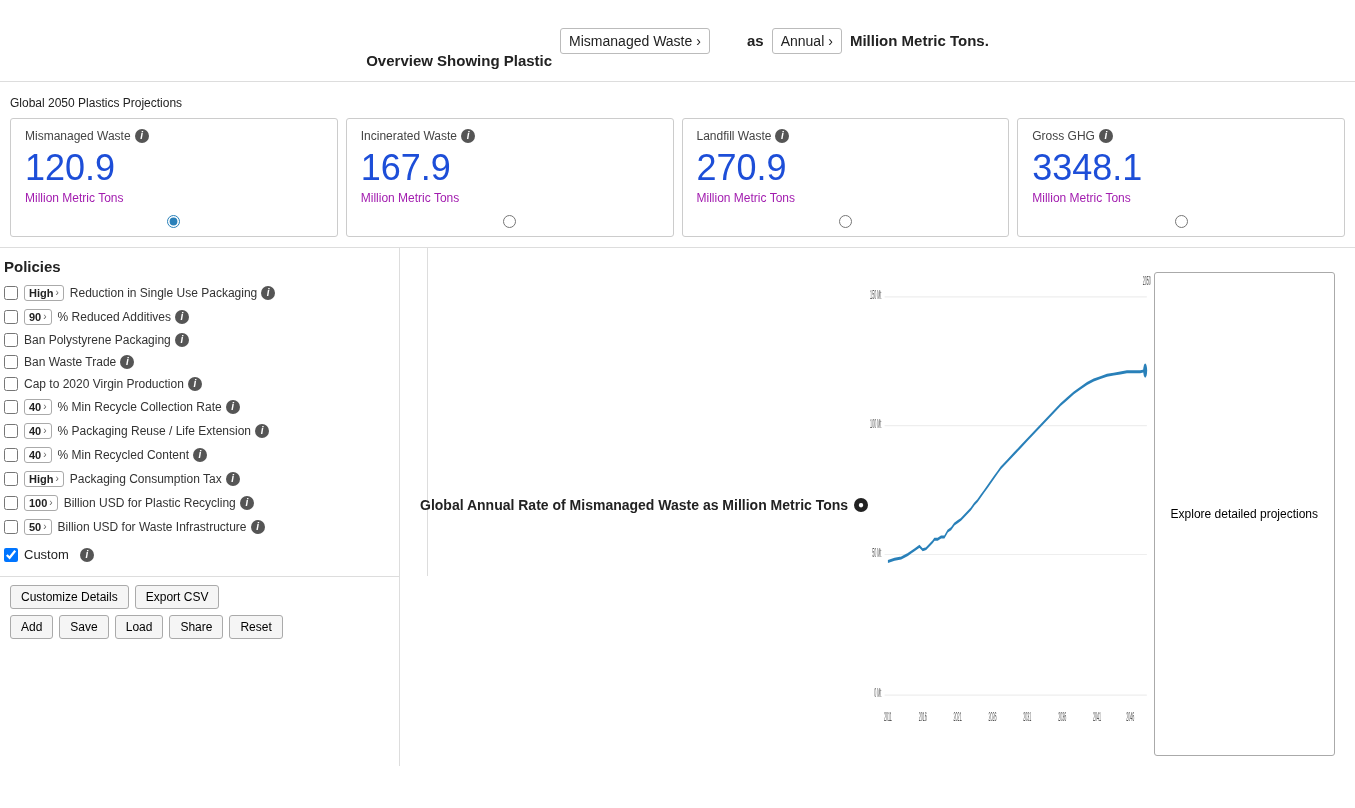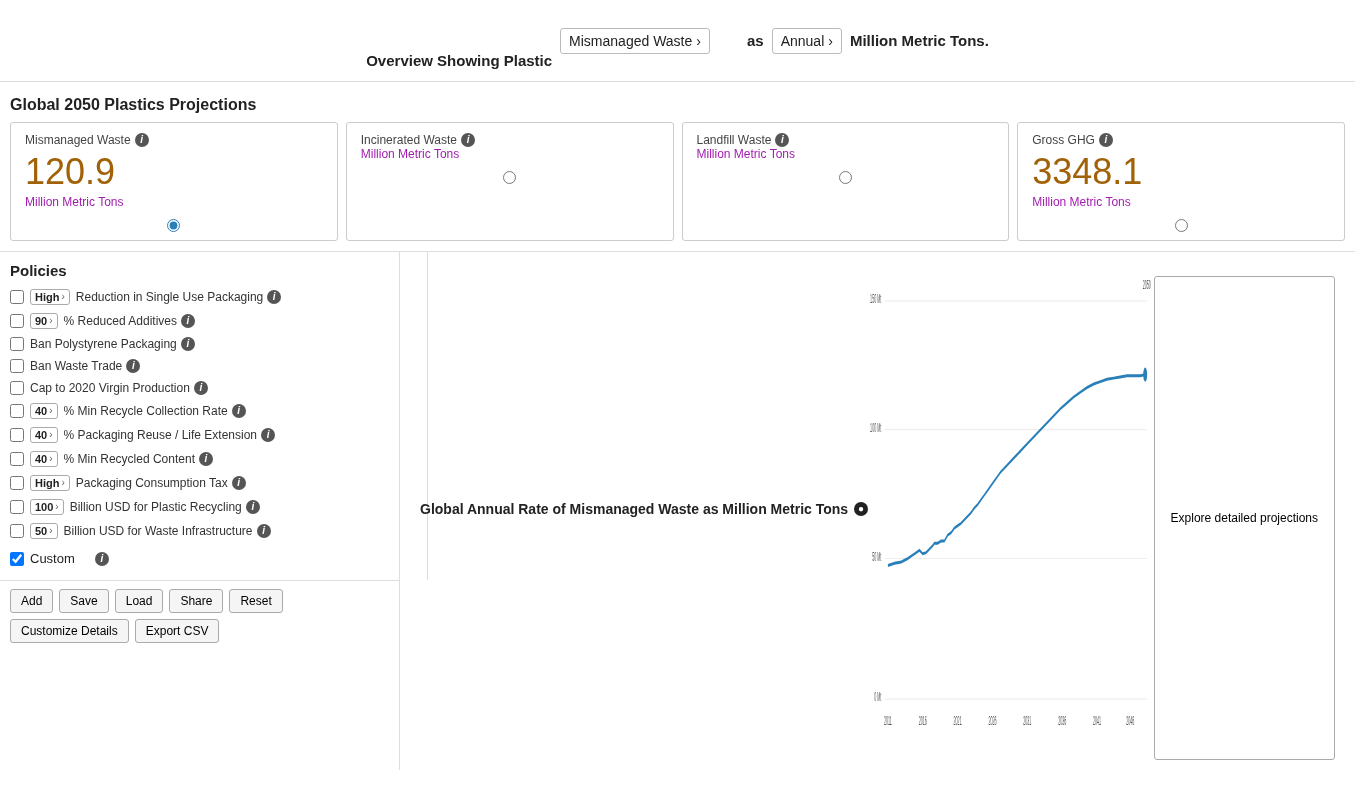--- a/index.html
+++ b/index.html
@@ -23,40 +23,40 @@
       padding: 4px 8px;
       font-size: 14px;
       background: #fff;
       cursor: pointer;
     }
     .header-bar .as-text { font-size: 15px; font-weight: bold; margin-left: 29px; }
     .header-bar .unit-text { font-size: 15px; font-weight: bold; }
 
     
     .section-title {
-      font-size: 16px;
-      font-weight: bold;
+      font-size: 12px;
+      font-weight: normal;
       padding: 14px 18px 8px 10px;
     }
     .cards-row {
       display: flex;
       gap: 0;
       padding: 0 6px 10px 6px;
       border-bottom: 1px solid #ddd;
     }
     .stat-card {
       flex: 1;
       border: 1px solid #ccc;
       border-radius: 3px;
       margin: 0 4px;
       padding: 10px 14px 8px 14px;
       position: relative;
     }
     .stat-card .card-label { font-size: 12px; color: #444; display: flex; align-items: center; gap: 4px; }
-    .stat-card .card-value { font-size: 36px; font-weight: 300; color: #a16207; margin: 4px 0 2px 0; }
+    .stat-card .card-value { font-size: 36px; font-weight: 300; color: #1d4ed8; margin: 4px 0 2px 0; }
     .stat-card .card-unit { font-size: 12px; color: #a21caf; }
     .stat-card .card-radio {
       display: flex;
       justify-content: center;
       margin-top: 10px;
     }
     .info-icon {
       display: inline-block;
       width: 14px; height: 14px;
       background: #555;
@@ -75,21 +75,21 @@
       display: flex;
       height: calc(808px - 50px - 240px);
       min-height: 480px;
     }
 
     
     .left-panel {
       width: 428px;
       min-width: 380px;
       border-right: 1px solid #ddd;
-      padding: 10px 10px 10px 10px;
+      padding: 10px 10px 10px 4px;
       overflow-y: auto;
     }
     .panel-title { font-size: 15px; font-weight: bold; margin-bottom: 10px; }
     .policy-row {
       display: flex;
       align-items: center;
       gap: 6px;
       margin-bottom: 8px;
     }
     .policy-row input[type="checkbox"] { width: 14px; height: 14px; flex-shrink: 0; }
@@ -125,21 +125,21 @@
       font-size: 12px;
       cursor: pointer;
     }
     .custom-row {
       display: flex;
       align-items: center;
       gap: 6px;
       padding: 4px 0;
     }
     .custom-row input[type="checkbox"] { width: 14px; height: 14px; }
-    .custom-label { font-size: 13px; font-weight: 500; display: flex; align-items: center; gap: 20px; }
+    .custom-label { font-size: 13px; font-weight: 500; display: flex; align-items: center; gap: 11px; }
 
     
     .right-panel {
       flex: 1;
       padding: 16px 20px 10px 20px;
       display: flex;
       flex-direction: row;
     }
     .chart-title { font-size: 14px; font-weight: bold; margin-bottom: 10px; display: flex; align-items: center; gap: 6px; }
     .chart-area {
@@ -198,30 +198,32 @@
     <div class="card-unit">Million Metric Tons</div>
     <div class="card-radio">
       <input type="radio" name="card-select" checked="" style="accent-color: rgb(41, 128, 185);">
     </div>
   </div>
     <div class="stat-card">
     <div class="card-label">
       <span>Incinerated Waste</span>
       <span class="info-icon">i</span>
     </div>
+    <div class="card-value">167.9</div>
     <div class="card-unit">Million Metric Tons</div>
     <div class="card-radio">
       <input type="radio" name="card-select" style="accent-color: rgb(41, 128, 185);">
     </div>
   </div>
     <div class="stat-card">
     <div class="card-label">
       <span>Landfill Waste</span>
       <span class="info-icon">i</span>
     </div>
+    <div class="card-value">270.9</div>
     <div class="card-unit">Million Metric Tons</div>
     <div class="card-radio">
       <input type="radio" name="card-select" style="accent-color: rgb(41, 128, 185);">
     </div>
   </div>
     <div class="stat-card">
     <div class="card-label">
       <span>Gross GHG</span>
       <span class="info-icon">i</span>
     </div>
@@ -354,30 +356,30 @@
         </div>
       <div class="custom-row">
         <input type="checkbox" checked="" id="custom-cb" style="">
         <label class="custom-label" for="custom-cb">
           <span>Custom</span>
           <span class="info-icon">i</span>
         </label>
       </div>
     </div>
     <div class="bottom-btns">
+      <div class="btn-row" id="btn-row2">
+          <button>Customize Details</button>
+          <button>Export CSV</button>
+        </div>
       <div class="btn-row" id="btn-row1">
           <button>Add</button>
           <button>Save</button>
           <button>Load</button>
           <button>Share</button>
           <button>Reset</button>
-        </div>
-      <div class="btn-row" id="btn-row2">
-          <button>Customize Details</button>
-          <button>Export CSV</button>
         </div>
     </div>
   </div>
 
   <div class="right-panel">
     <div class="chart-title">
       <span>Global Annual Rate of Mismanaged Waste as Million Metric Tons</span>
       <span class="info-icon" style="background:#222;">●</span>
     </div>
     <div class="chart-area">

